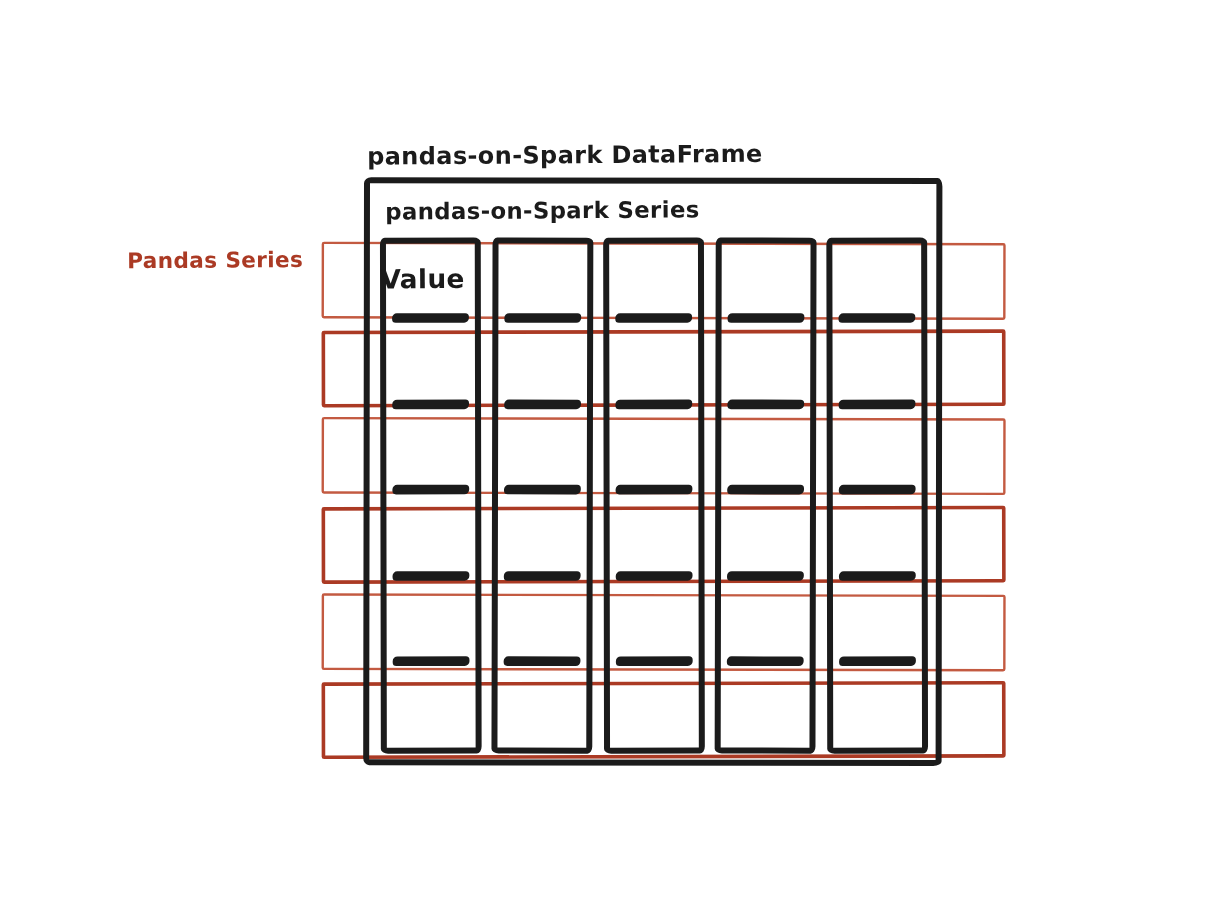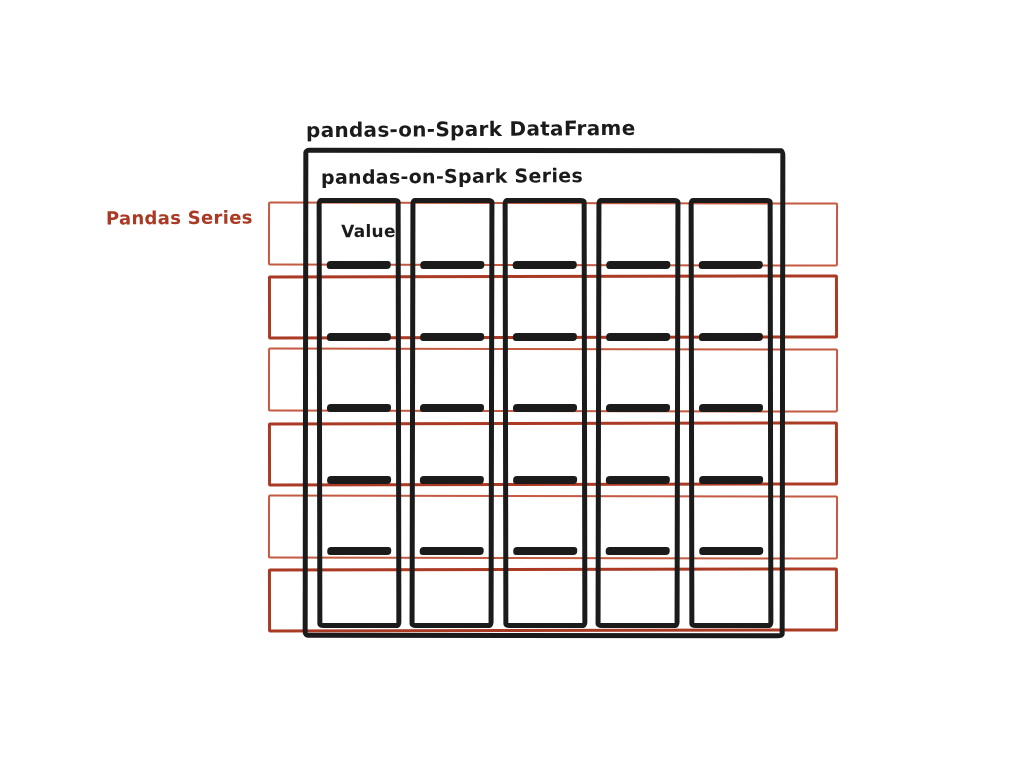--- a/index.html
+++ b/index.html
@@ -17,21 +17,21 @@
     position:absolute;
     white-space:nowrap;
     letter-spacing:0.3px;
     transform:rotate(-0.4deg);
   }
   .df-title{left:306px;top:117px;font-size:20px;font-weight:bold;color:var(--ink);}
   .series-title{left:321px;top:165px;font-size:19px;font-weight:bold;color:var(--ink);}
   .pandas-series-label{left:106px;top:207px;font-size:18px;font-weight:bold;color:var(--red);}
   .value-label{
     left:317px;top:221px;width:103px;
-    font-size:17px;font-weight:bold;text-align:center;color:var(--ink);
+    font-size:22px;font-weight:bold;text-align:left;color:var(--ink);
   }
 
   .outer-rect{
     position:absolute;
     left:303px;top:148px;width:482px;height:490px;
     border:5px solid var(--ink);
     border-radius:6px 4px 7px 5px / 5px 7px 4px 6px;
     transform:rotate(0.08deg);
     background:transparent;
   }

